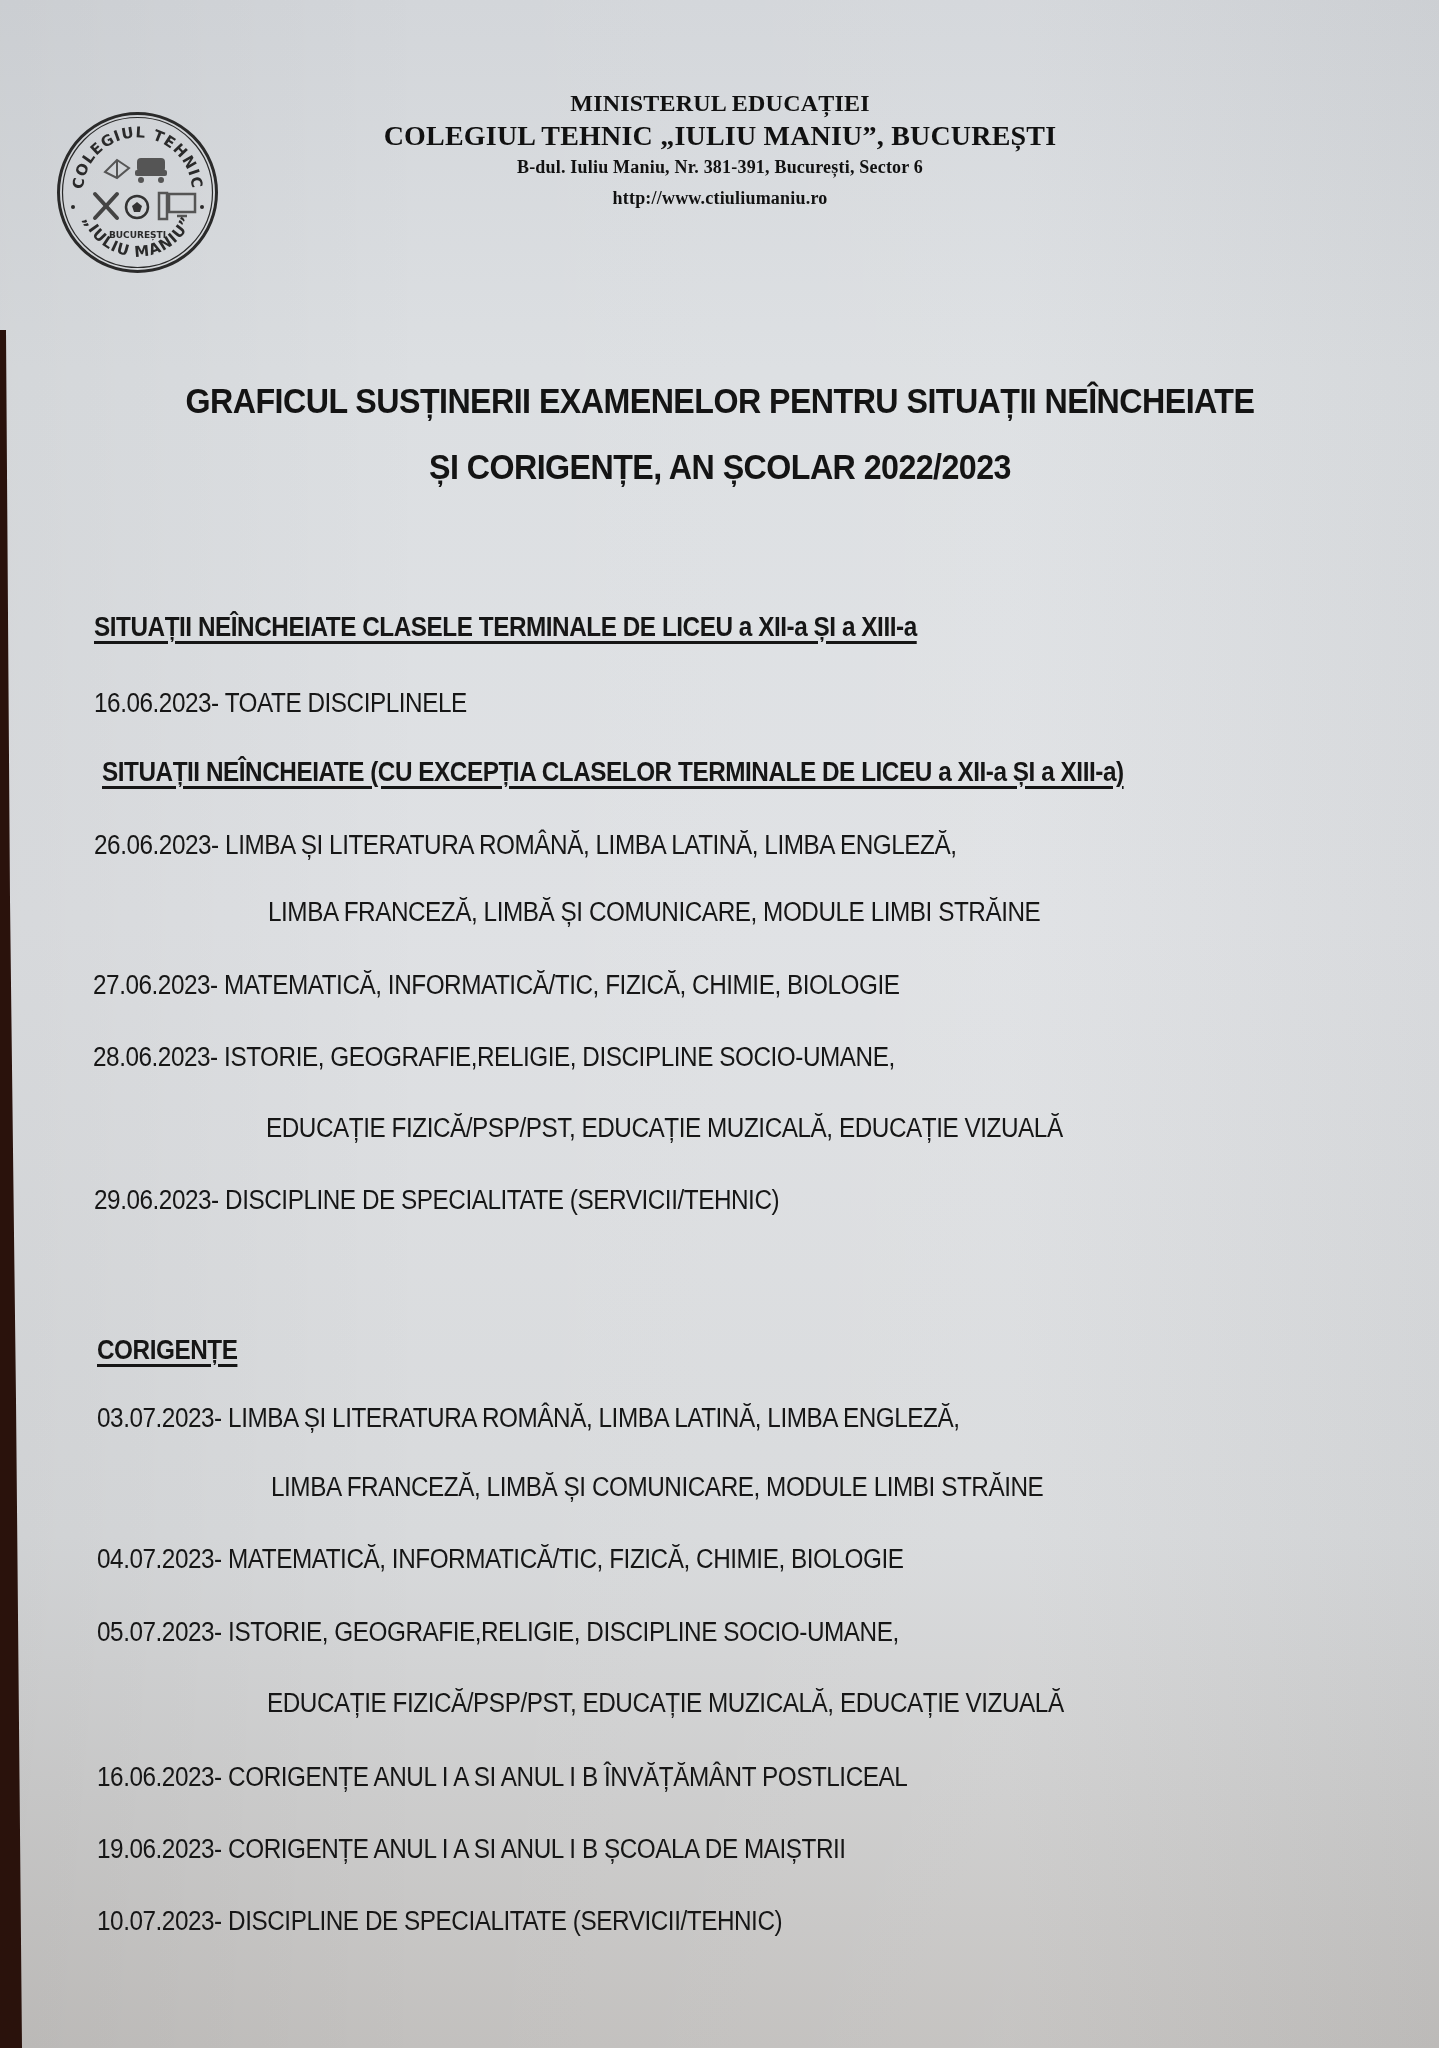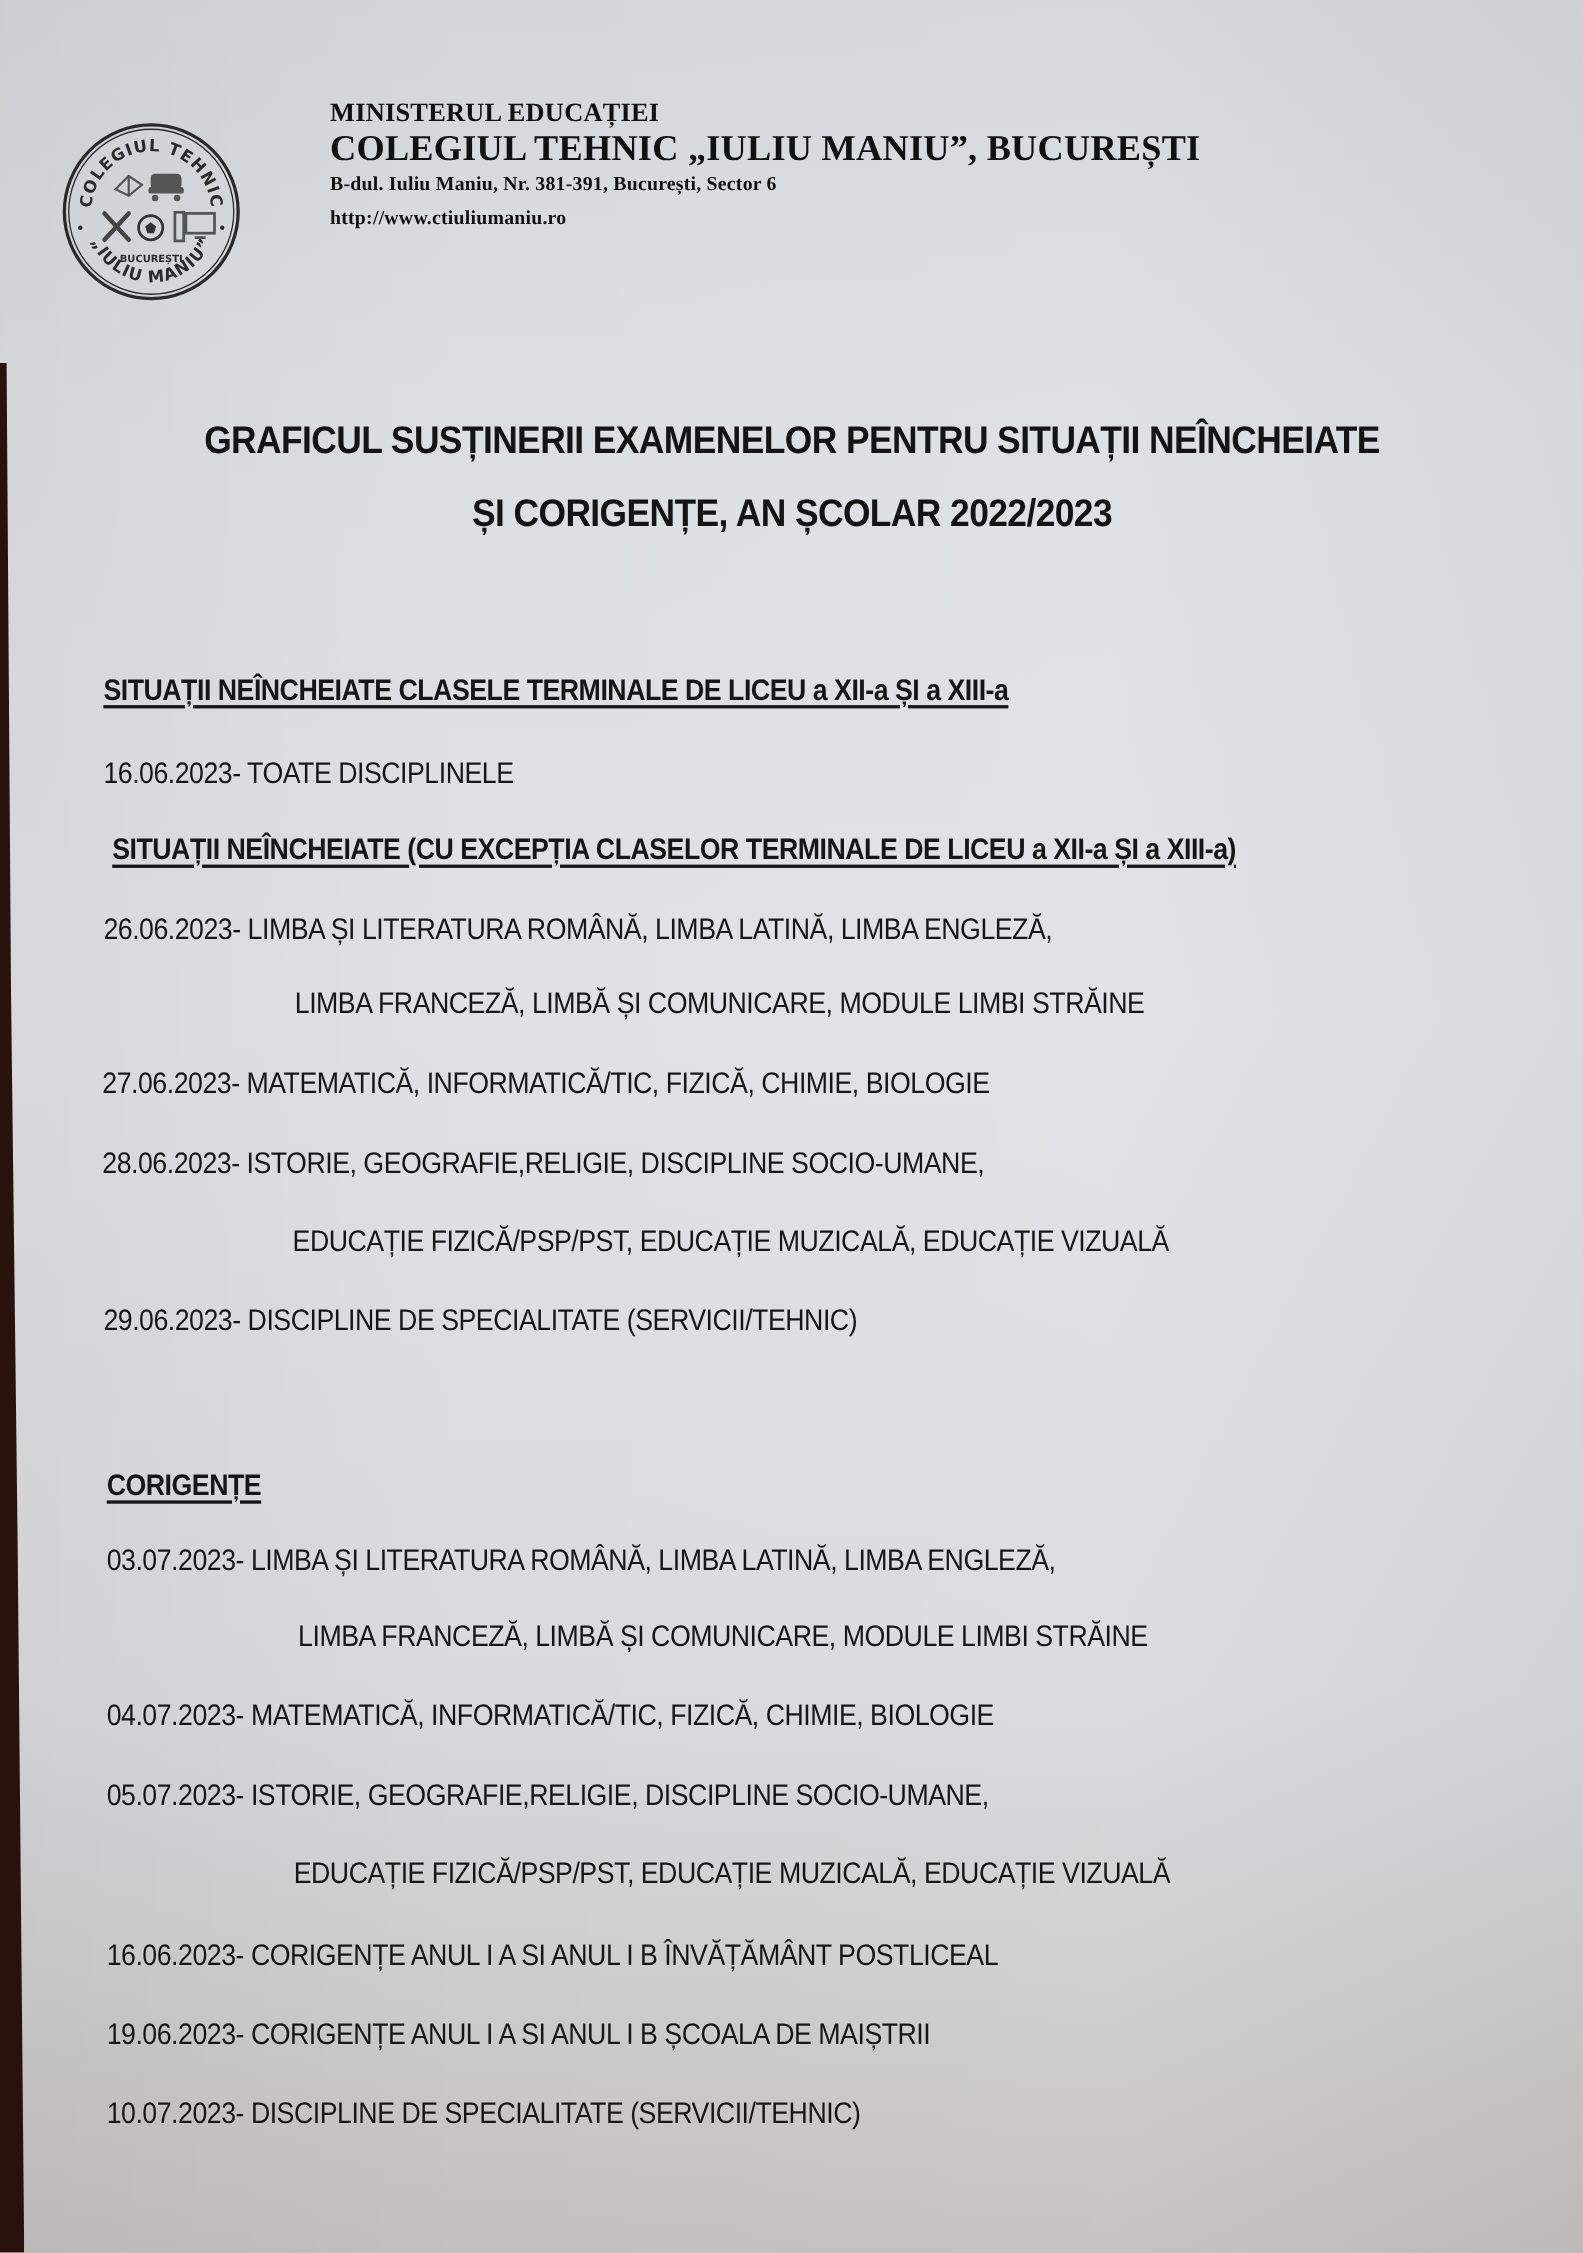--- a/index.html
+++ b/index.html
@@ -19,25 +19,25 @@
   .table-edge {
     position:absolute; left:0; top:0; width:24px; height:2048px;
     background:#2a120c;
     clip-path: polygon(0 330px, 6px 330px, 10px 900px, 16px 1400px, 22px 2048px, 0 2048px);
   }
   .logo {
     position:absolute; left:55px; top:110px; width:165px; height:165px;
   }
   .header {
     position:absolute; left:300px; top:88px; width:840px;
-    color:#111;
+    text-align:center; color:#111;
     font-family:"Liberation Serif", "DejaVu Serif", serif; font-weight:bold;
   }
   .header .l { font-size:18px; line-height:31px; letter-spacing:0.2px; }
-  .header .l.big { font-size:33px; line-height:33px; }
+  .header .l.big { font-size:28px; line-height:33px; }
   .header .l.ministry { font-size:24px; }
   .title {
     position:absolute; left:60px; top:368px; width:1320px; text-align:center;
     font-family:"Liberation Sans", "DejaVu Sans", sans-serif; font-weight:bold;
     font-size:35px; line-height:66px; color:#141414; letter-spacing:-0.6px;
     transform:scaleX(0.92); transform-origin:center;
   }
   .doc {
     font-family:"Liberation Sans", "DejaVu Sans", sans-serif; color:#161616;
     font-size:27px; letter-spacing:-0.5px;

